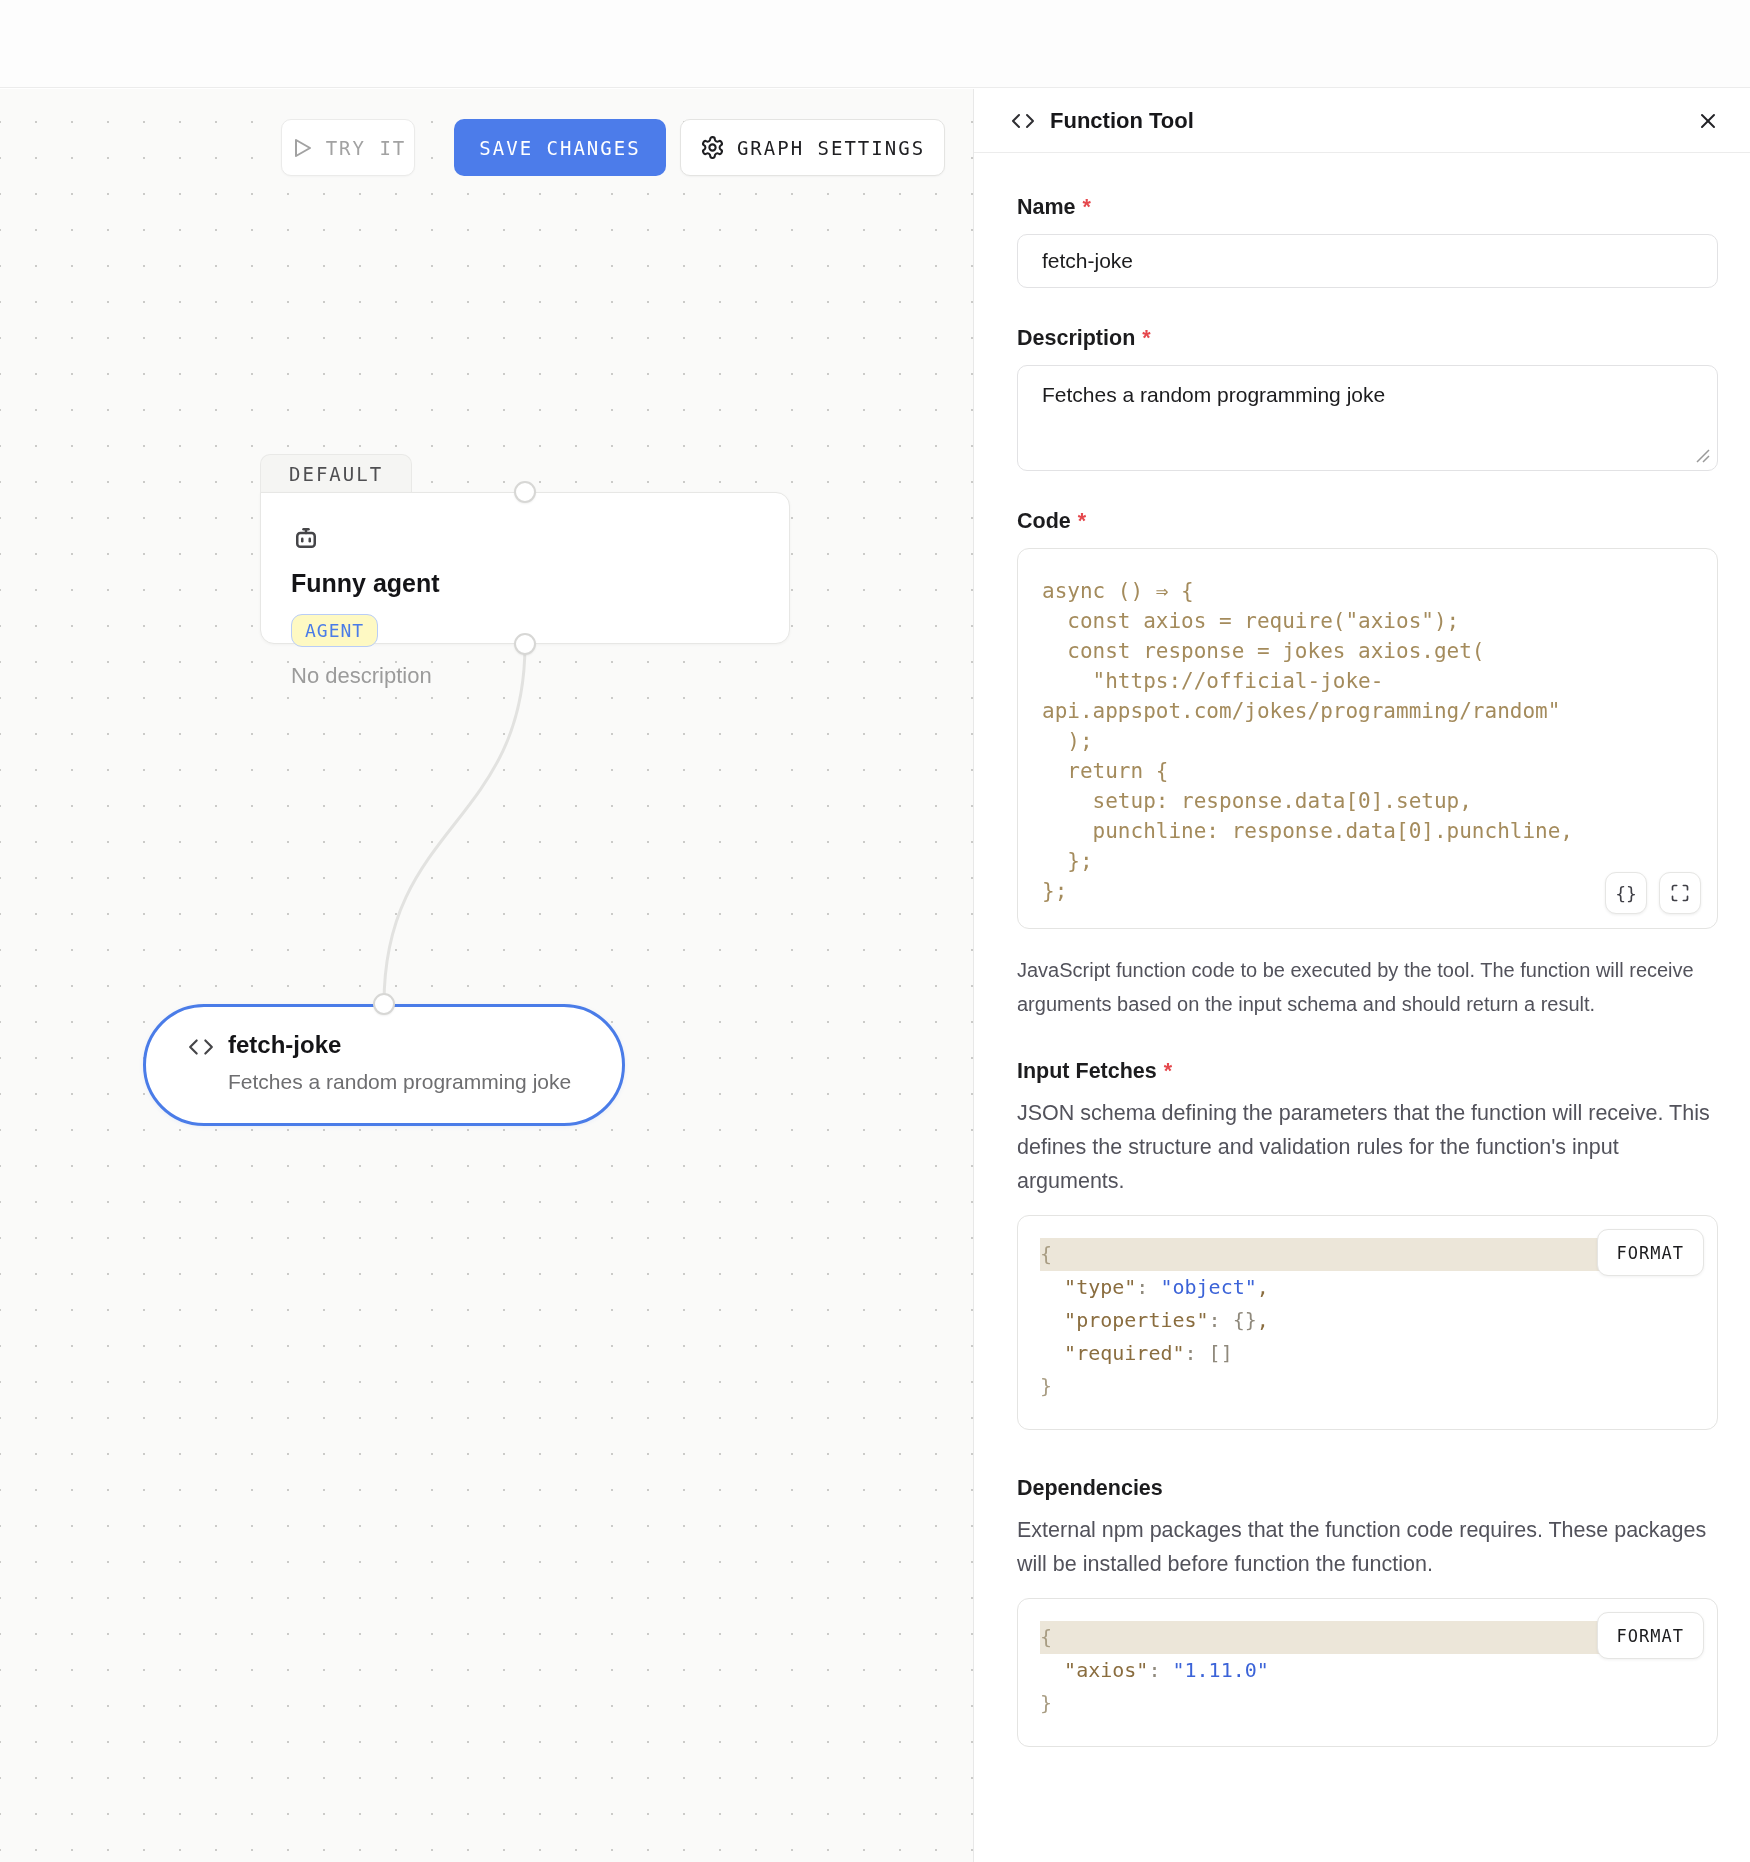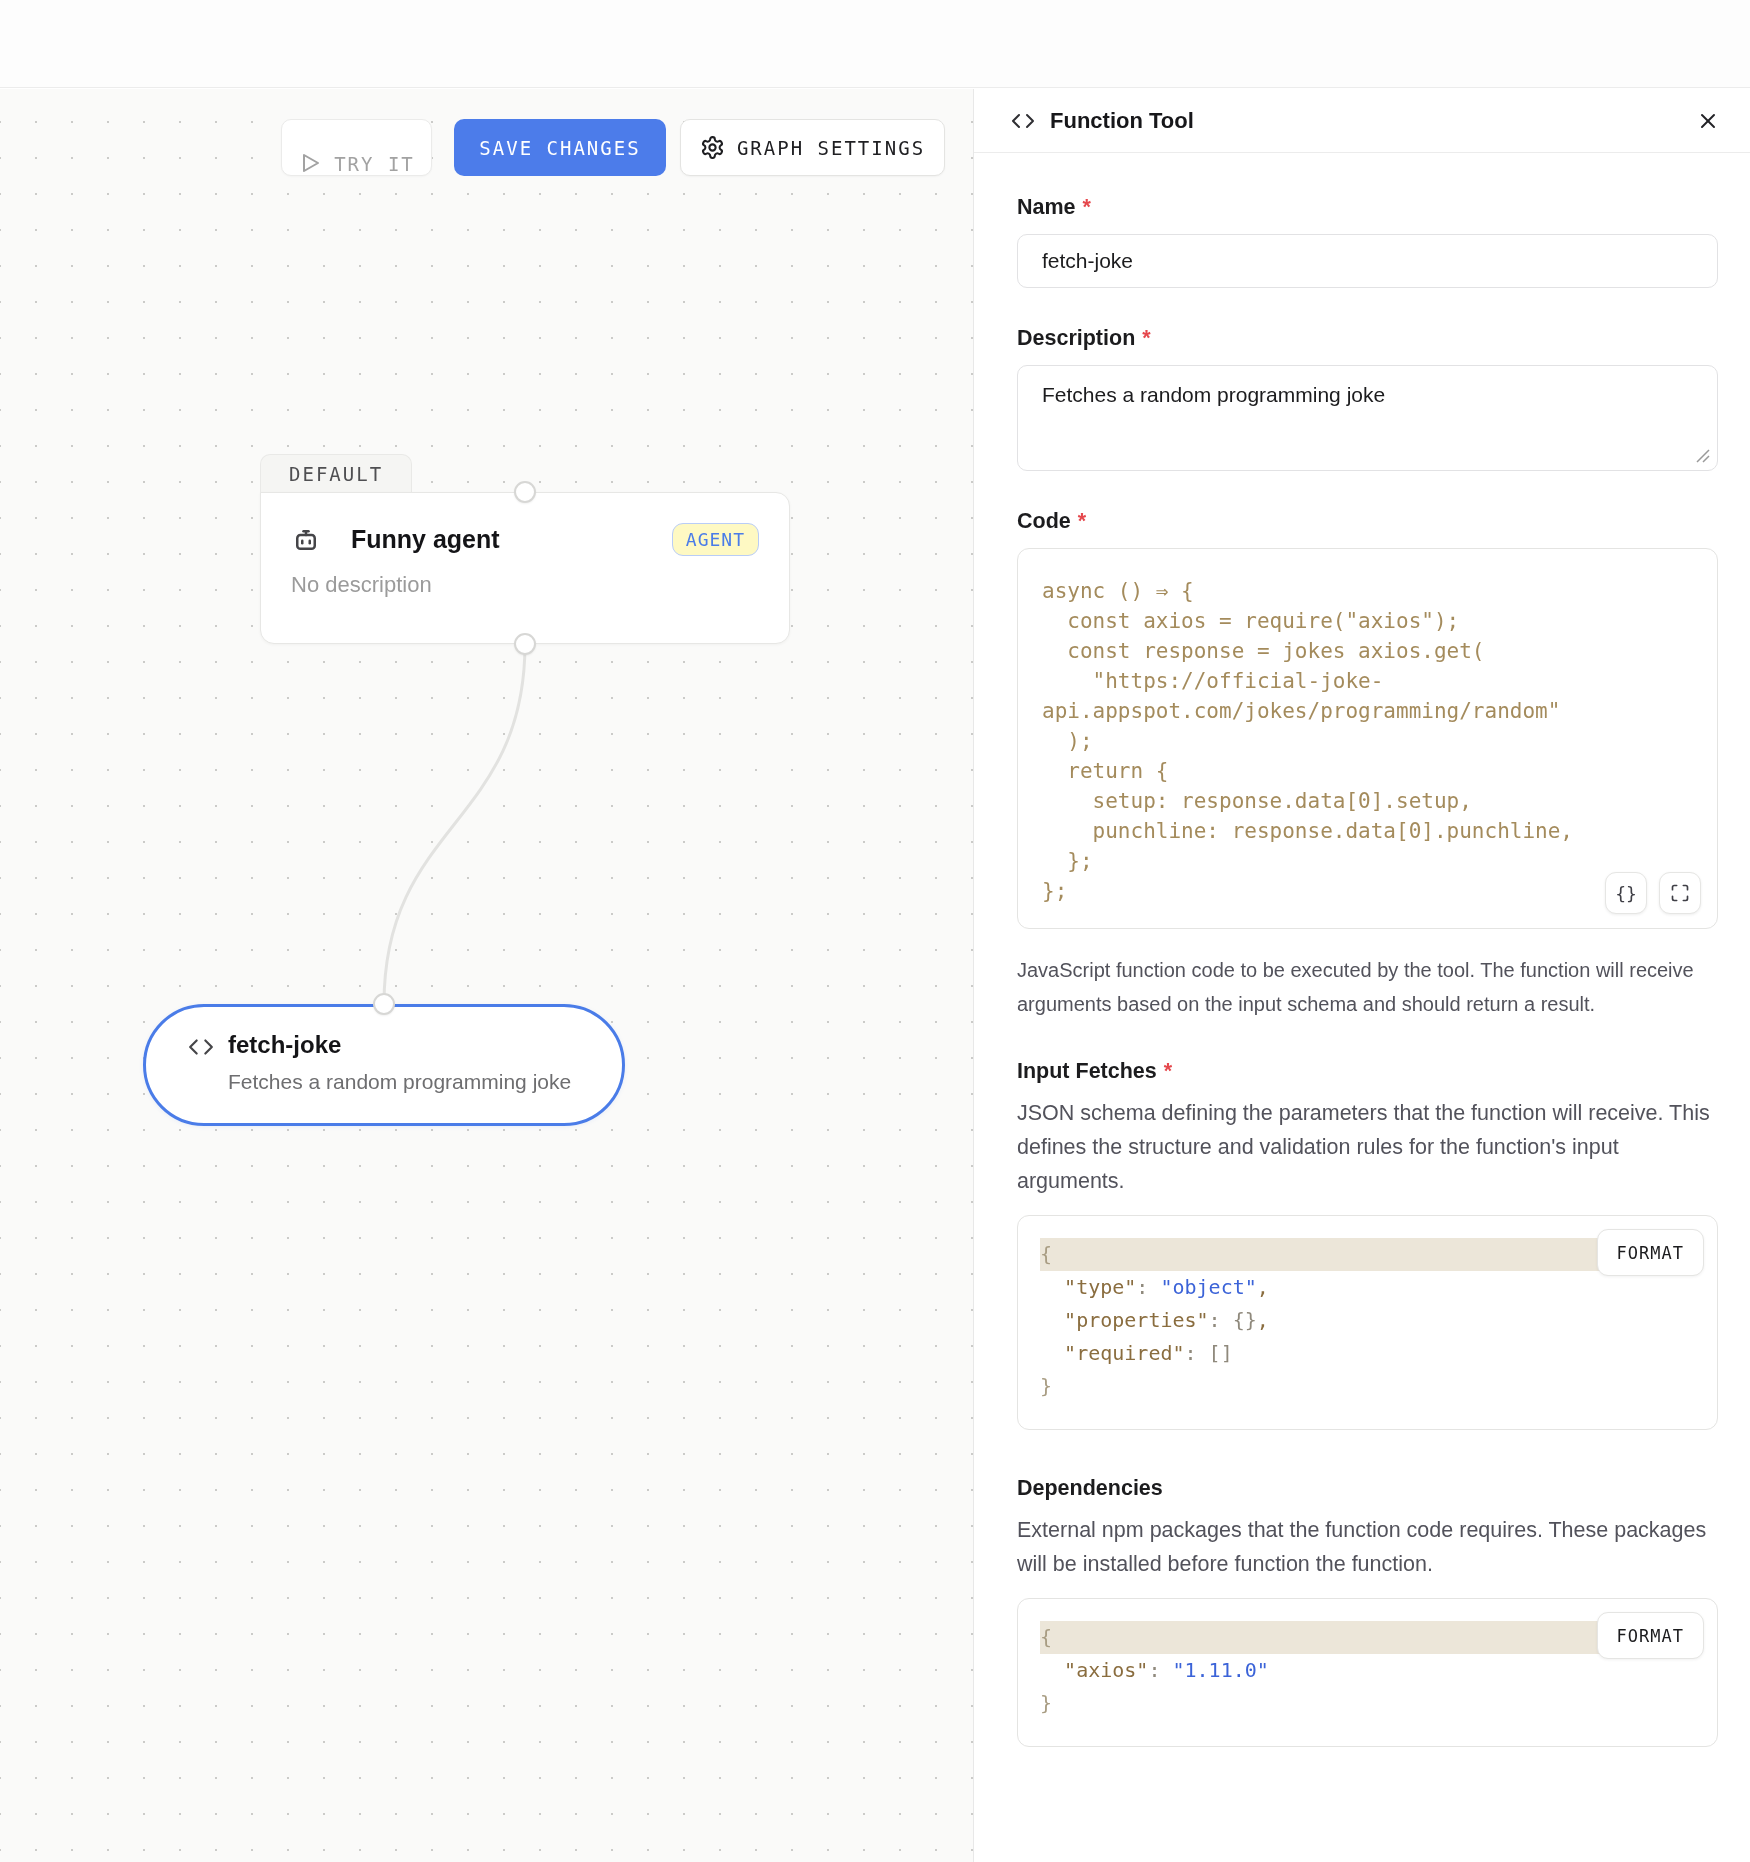--- a/index.html
+++ b/index.html
@@ -13,40 +13,40 @@
   
   .canvas { position:absolute; left:0; top:89px; width:973px; height:1773px;
             background:#fafaf9;
             background-image:radial-gradient(#cbcbc9 1.3px, transparent 1.45px);
             background-size:36px 36px; background-position:18px 15px; }
 
   .toolbar-btn { position:absolute; top:30px; height:57px; display:flex;
                  align-items:center; justify-content:center; gap:12px;
                  font-family:"DejaVu Sans Mono", monospace; font-size:19px;
                  letter-spacing:2px; border-radius:10px; cursor:pointer; }
-  .btn-try   { left:281px; width:151px; background:#fff; border:1px solid #ebebea;
-               color:#a2a2a2; box-shadow:0 1px 2px rgba(0,0,0,.03);align-items:flex-end; }
+  .btn-try   { left:281px; width:134px; background:#fff; border:1px solid #ebebea;
+               color:#a2a2a2; box-shadow:0 1px 2px rgba(0,0,0,.03); }
   .btn-save  { left:454px; width:212px; background:#4c7cea; border:none; color:#fff; }
   .btn-graph { left:680px; width:265px; background:#fff; border:1px solid #e4e4e2;
                color:#1f1f22; box-shadow:0 1px 2px rgba(0,0,0,.04); }
 
   .edge-svg { position:absolute; inset:0; width:100%; height:100%; pointer-events:none; }
 
   .group-tab { position:absolute; left:260px; top:365px; height:39px;
                padding:0 28px; display:flex; align-items:center;
                background:#f5f5f3; border:1px solid #e9e9e7; border-bottom:none;
                border-radius:10px 10px 0 0;
                font-family:"DejaVu Sans Mono", monospace; font-size:19px;
                letter-spacing:2px; color:#4f4f52; }
 
   .agent-node { position:absolute; left:260px; top:403px; width:530px; height:152px;
                 background:#fff; border:1px solid #e7e7e5;
                 border-radius:0 14px 14px 14px;
                 box-shadow:0 1px 3px rgba(0,0,0,.04); padding:30px 30px 0 30px; }
-  .agent-row { display:flex; align-items:center; gap:30px; }
+  .agent-row { display:flex; align-items:flex-start; gap:16px;flex-direction:column; }
   .agent-title { font-size:25px; font-weight:700; color:#141417; flex:1; }
   .agent-badge { font-family:"DejaVu Sans Mono", monospace; font-size:18px;
                  letter-spacing:1px; color:#4a7ce8; background:#fef9c3;
                  border:1.5px solid #b9cdf7; border-radius:11px; padding:5px 13px; }
   .agent-desc { margin-top:16px; font-size:22px; color:#9b9b9b; }
 
   .tool-node { position:absolute; left:143px; top:915px; width:482px; height:122px;
                background:#fff; border:3px solid #4a7ce8; border-radius:61px;
                box-shadow:0 1px 4px rgba(74,124,232,.10);
                display:flex; align-items:flex-start; gap:14px; padding:24px 0 0 42px; }

